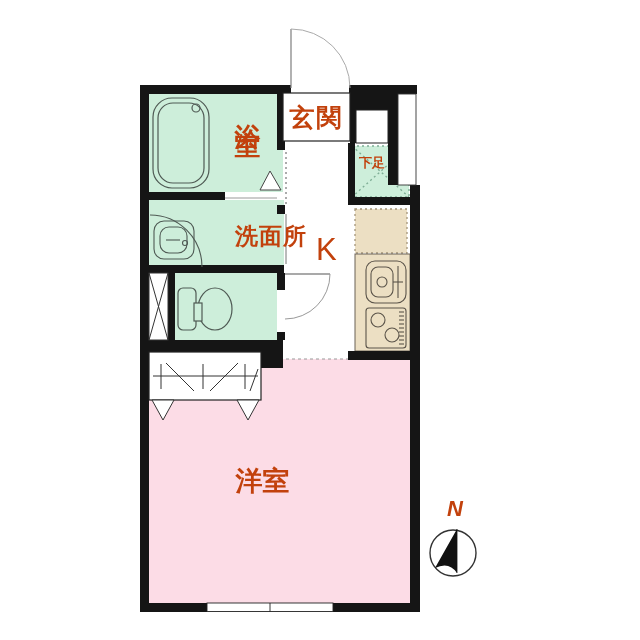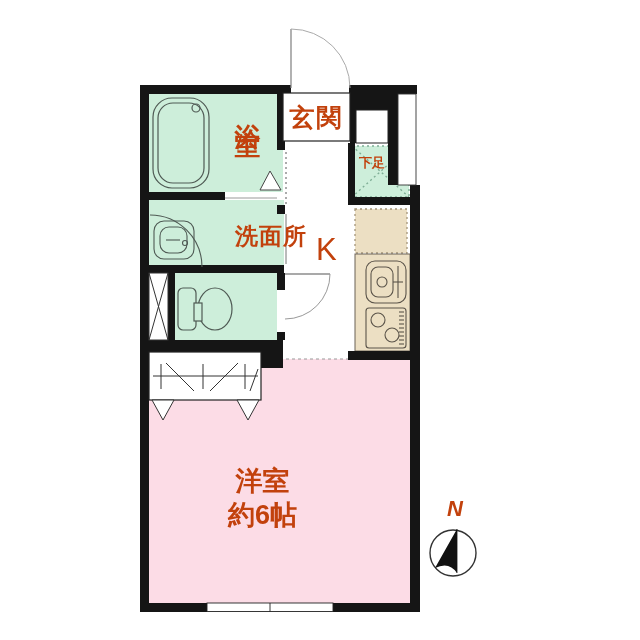--- a/index.html
+++ b/index.html
@@ -164,17 +164,16 @@
   </g>
 </svg>
 
   <div class="lbl lbl-bath">浴室</div>
   <div class="lbl lbl-wash">洗面所</div>
   <div class="lbl lbl-genkan">玄関</div>
   <div class="lbl lbl-shoe">下足</div>
   <div class="lbl lbl-k">K</div>
   <div class="lbl lbl-room">
     <div>洋室</div>
-    <div>約6帖</div>
   </div>
   <div class="lbl lbl-n">N</div>
 
 </div>
 
 </body></html>

